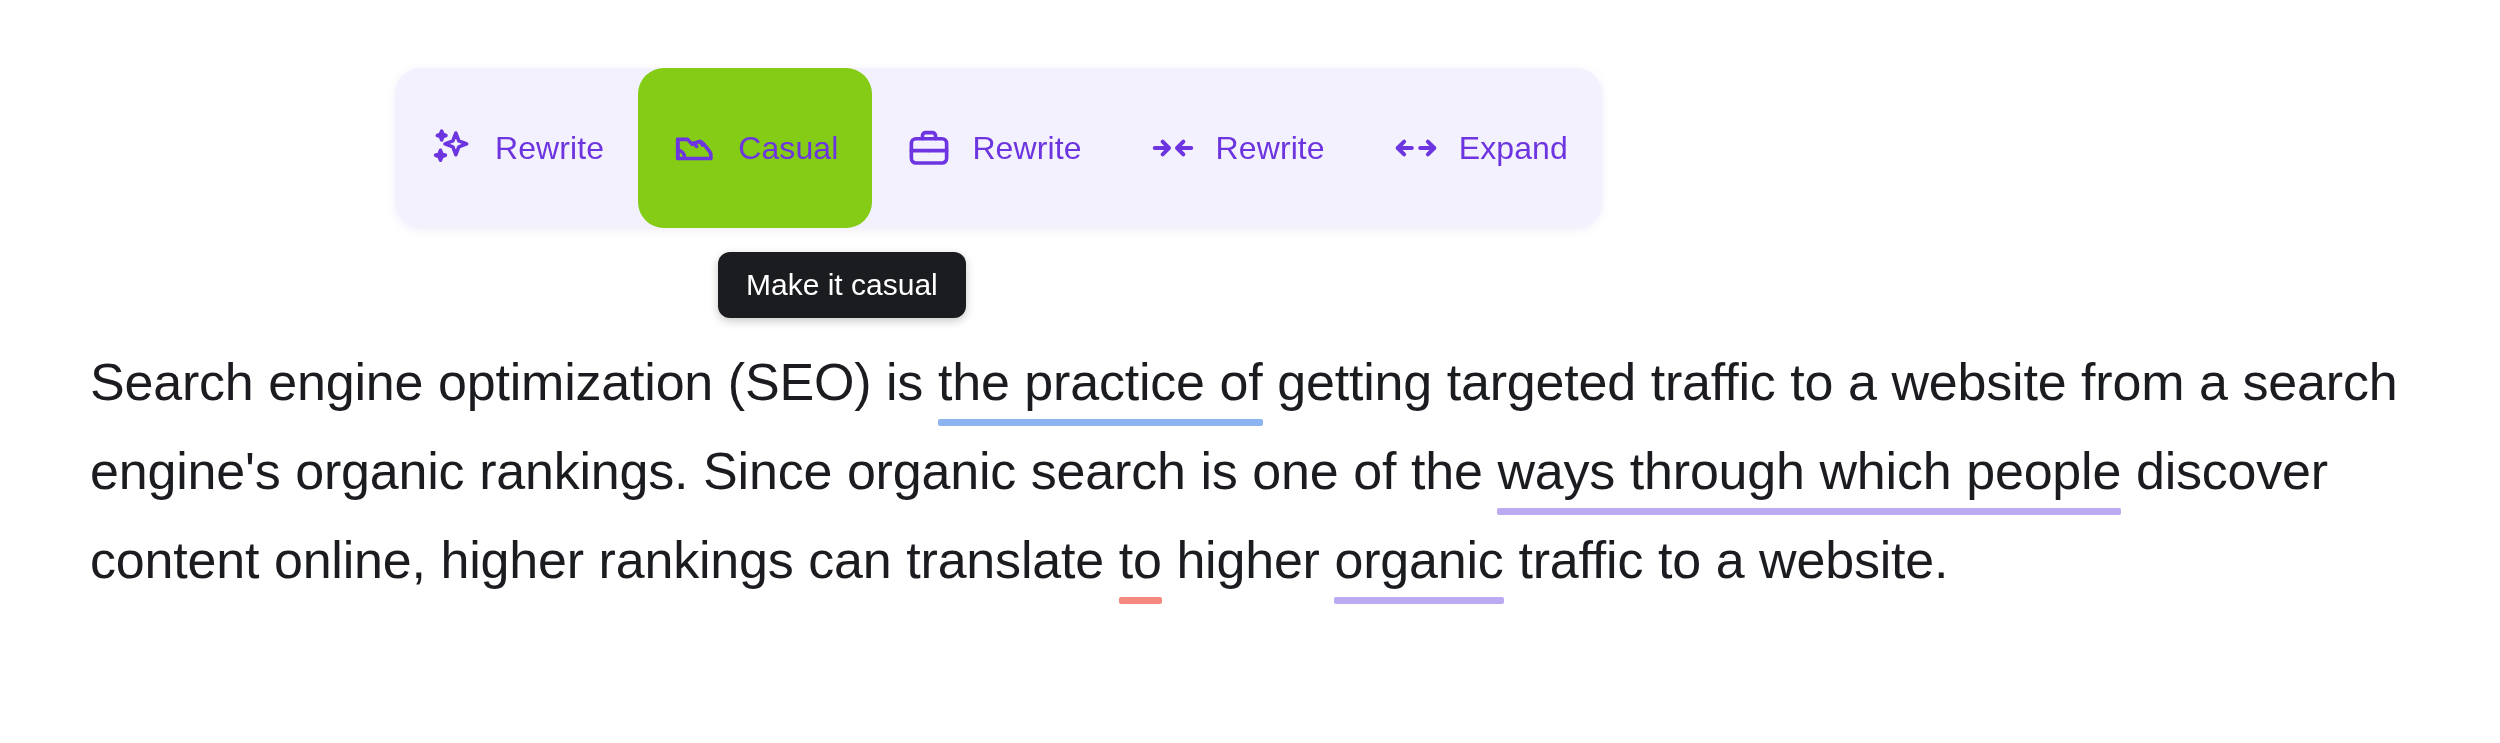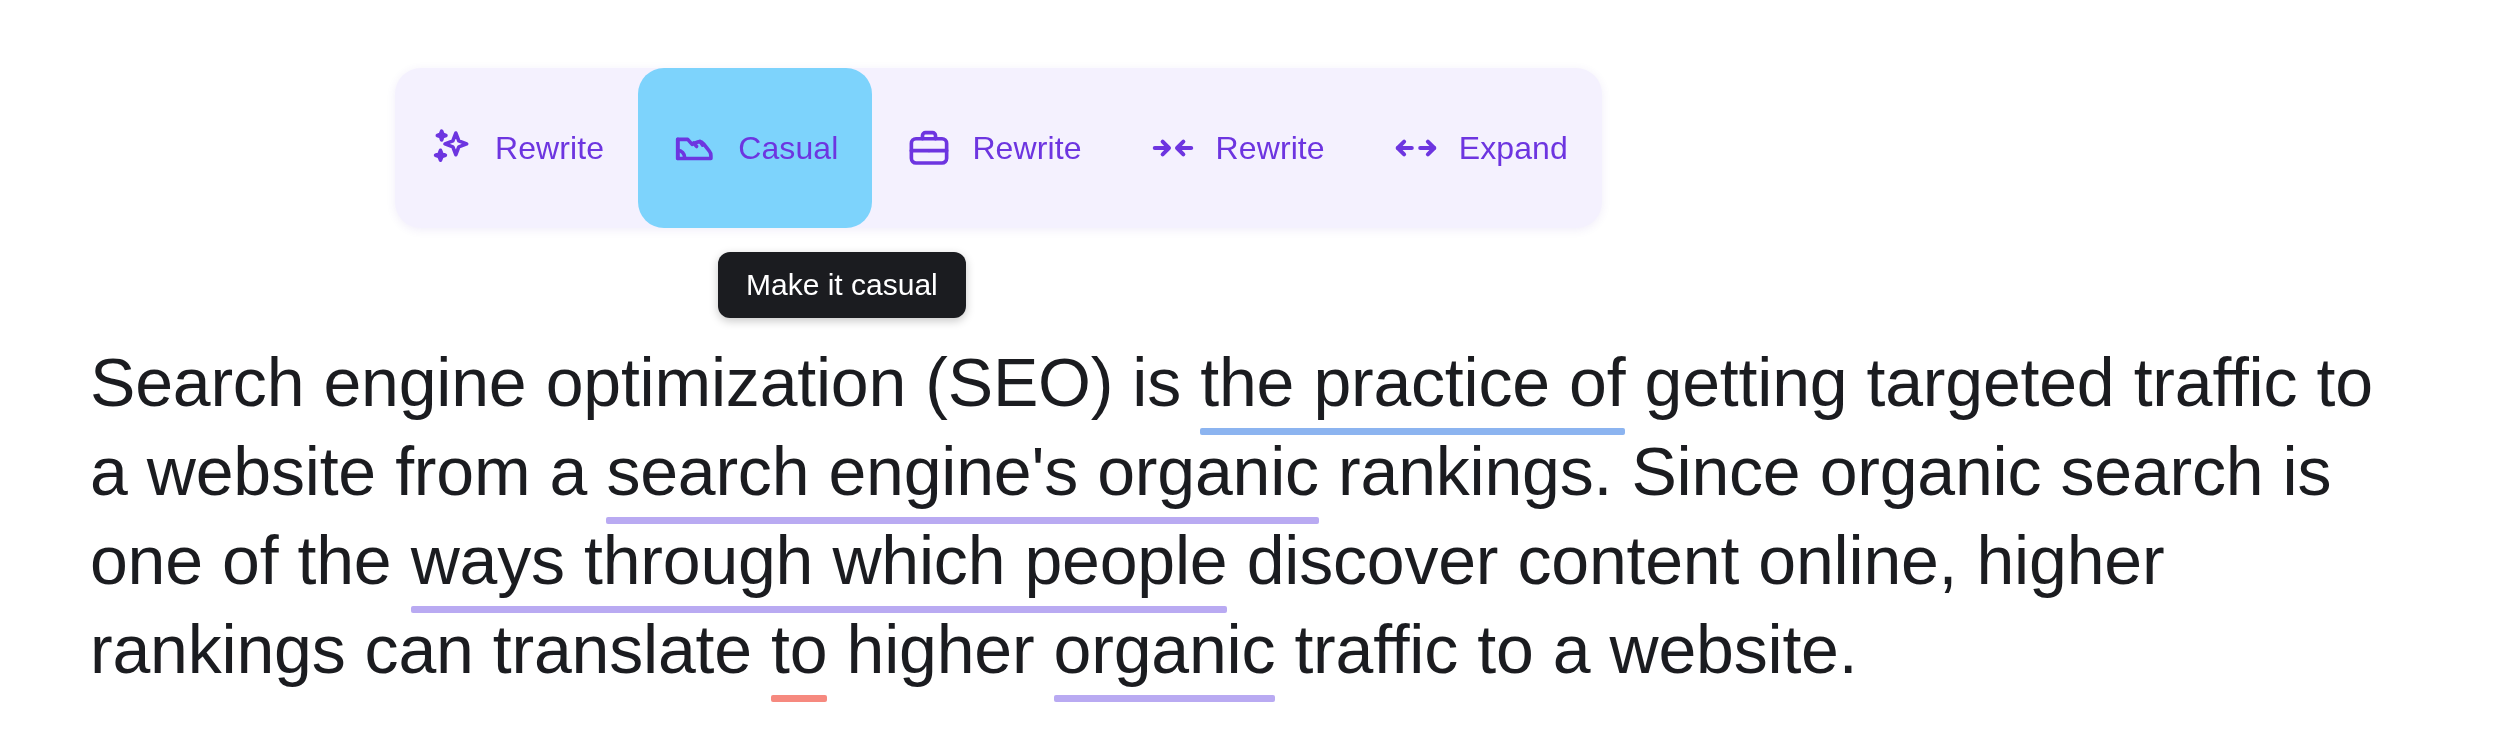--- a/index.html
+++ b/index.html
@@ -43,21 +43,21 @@
     cursor: pointer;
     color: #6d35e0;
     font-family: "Liberation Sans", sans-serif;
     font-size: 44px;
     line-height: 1;
     white-space: nowrap;
     border-radius: 26px;
   }
 
   .tool-btn.active {
-    background: #7dd3fc;
+    background: #84cc16;
   }
 
   .tool-btn .label {
     color: #6d35e0;
     font-size: 32px;
     letter-spacing: 0.1px;
   }
 
   .tool-icon {
     display: inline-flex;
@@ -92,21 +92,21 @@
   .doc {
     position: absolute;
     left: 90px;
     top: 338px;
     width: 2330px;
   }
 
   .doc p {
     color: #1b1c20;
     font-family: "Liberation Sans", sans-serif;
-    font-size: 68px;
+    font-size: 52px;
     line-height: 89px;
     letter-spacing: -0.2px;
     word-spacing: 0.5px;
   }
 
   .mark {
     position: relative;
     padding-bottom: 2px;
   }
   .mark::after {

